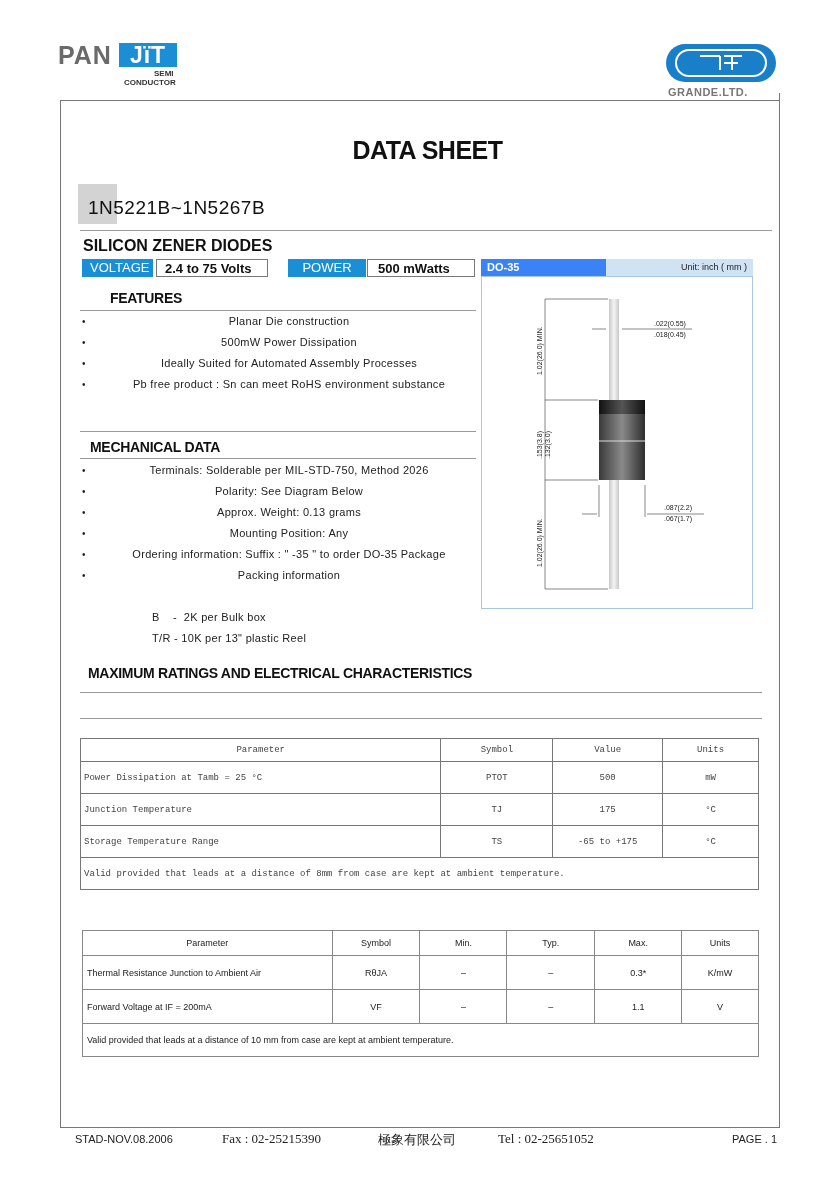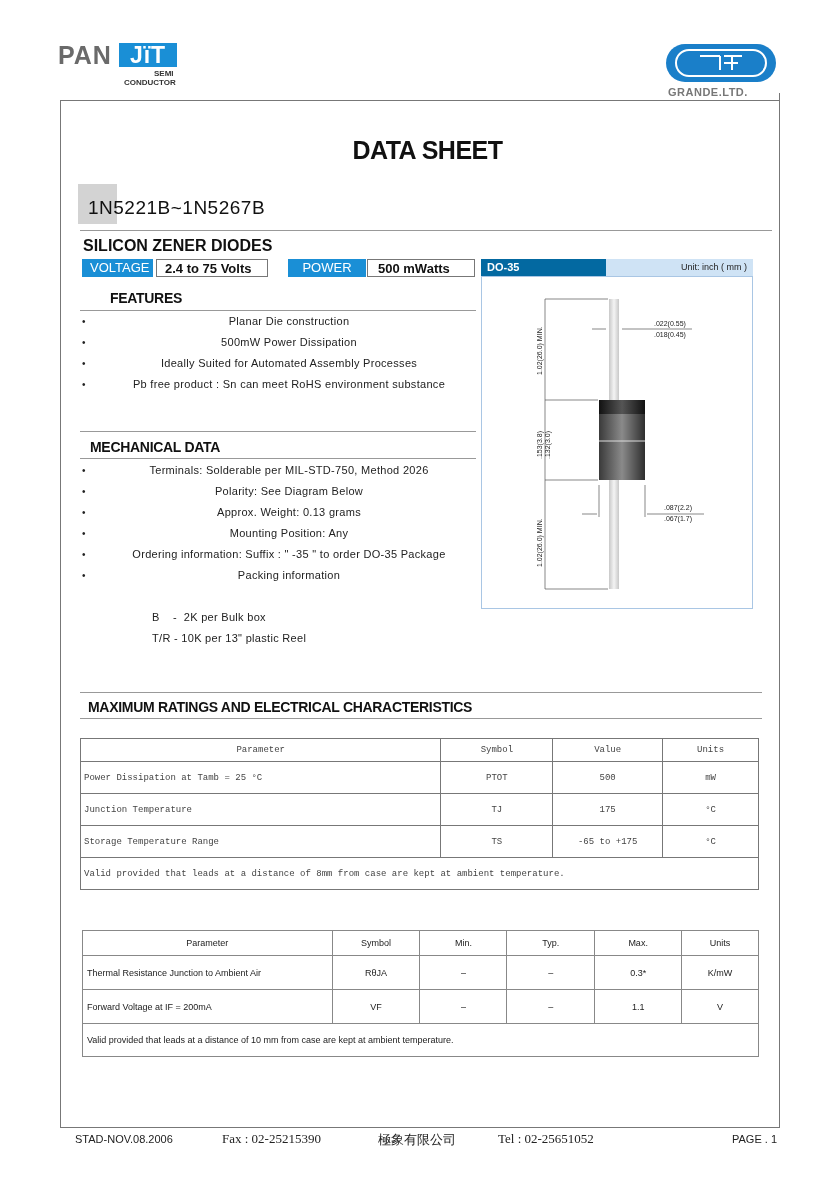--- a/index.html
+++ b/index.html
@@ -39,21 +39,21 @@
   .rule { height: 1px; background: #999; }
 
   ul.bul { list-style: none; margin: 0; padding: 0; }
   ul.bul li { position: relative; padding-left: 14px; font-size: 11px; color: #222; height: 21px; line-height: 21px; letter-spacing: 0.3px; text-align: center; }
   ul.bul li::before { content: "•"; position: absolute; left: 0; top: 0; font-size: 10px; }
   ul.bul li.cont::before { content: ""; }
   .pack { font-size: 11px; color: #222; height: 21px; line-height: 21px; letter-spacing: 0.3px; }
 
   
   .dia-head { left: 481px; top: 259px; width: 272px; height: 17px; background: #cfe3f5; }
-  .dia-head .lbl { position: absolute; left: 0; top: 0; width: 125px; height: 17px; background: #0369a1; color: #fff; font-size: 11px; font-weight: bold; line-height: 17px; padding-left: 6px; box-sizing: border-box; }
+  .dia-head .lbl { position: absolute; left: 0; top: 0; width: 125px; height: 17px; background: #3b82f6; color: #fff; font-size: 11px; font-weight: bold; line-height: 17px; padding-left: 6px; box-sizing: border-box; }
   .dia-head .unit { position: absolute; right: 6px; top: 0; font-size: 9px; line-height: 17px; color: #222; }
   .dia-box { left: 481px; top: 276px; width: 272px; height: 333px; border: 1px solid #a9c6e4; box-sizing: border-box; }
 
   
   table { border-collapse: collapse; }
   .t1 { position: absolute; left: 80px; top: 738px; width: 679px; font-family: "Liberation Mono", monospace; font-size: 9px; color: #444; }
   .t1 td { border: 1px solid #777; height: 31px; padding: 0 3px; }
   .t1 tr.head td { height: 22px; text-align: center; }
   .t1 td.c { text-align: center; }
   .t2 { position: absolute; left: 82px; top: 930px; width: 677px; font-size: 9px; color: #222; }
@@ -175,21 +175,21 @@
     <text x="182" y="233" font-size="7" font-family="Liberation Sans, sans-serif" fill="#222">.087(2.2)</text>
     <text x="182" y="244" font-size="7" font-family="Liberation Sans, sans-serif" fill="#222">.067(1.7)</text>
     <text transform="translate(60,98) rotate(-90)" font-size="7" font-family="Liberation Sans, sans-serif" fill="#222">1.02(26.0) MIN.</text>
     <text transform="translate(60,182) rotate(-90)" font-size="7" font-family="Liberation Sans, sans-serif" fill="#222">.153(3.8)</text>
     <text transform="translate(68,182) rotate(-90)" font-size="7" font-family="Liberation Sans, sans-serif" fill="#222">.132(3.0)</text>
     <text transform="translate(60,290) rotate(-90)" font-size="7" font-family="Liberation Sans, sans-serif" fill="#222">1.02(26.0) MIN.</text>
   </svg>
 </div>
 
 <div class="abs rule" style="left:80px;top:692px;width:682px;"></div>
-<div class="abs sec-title" style="left:88px;top:699px;text-align:center;">MAXIMUM RATINGS AND ELECTRICAL CHARACTERISTICS</div>
+<div class="abs sec-title" style="left:88px;top:665px;text-align:center;">MAXIMUM RATINGS AND ELECTRICAL CHARACTERISTICS</div>
 <div class="abs rule" style="left:80px;top:718px;width:682px;"></div>
 
 <table class="t1">
   <colgroup>
       <col style="width:361px">
       <col style="width:112px">
       <col style="width:110px">
       <col style="width:96px">
     </colgroup>
   <tbody>

